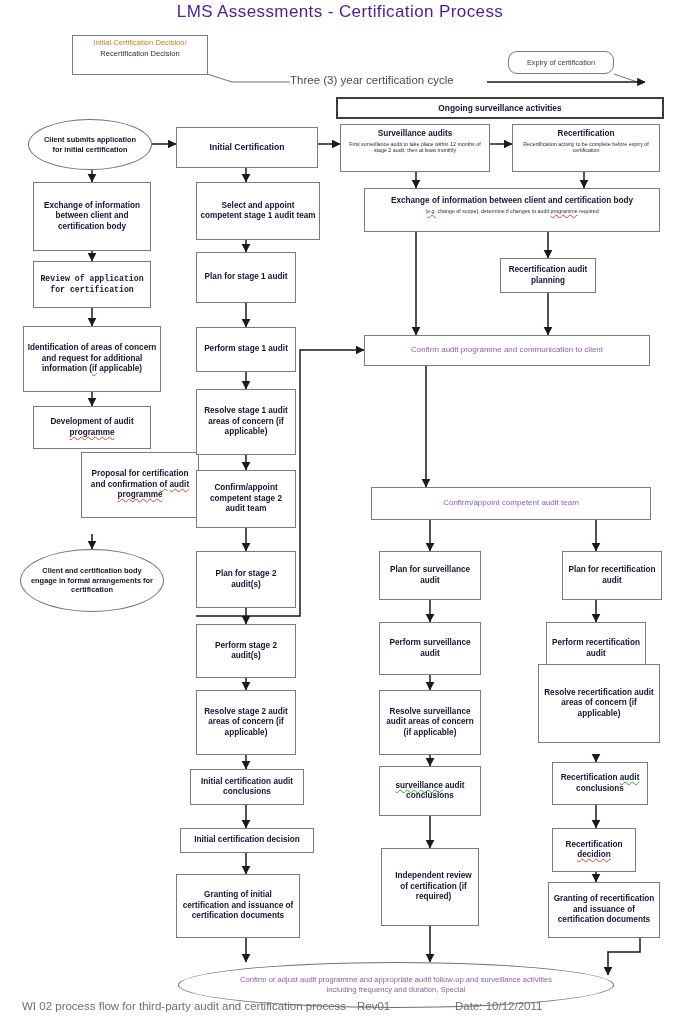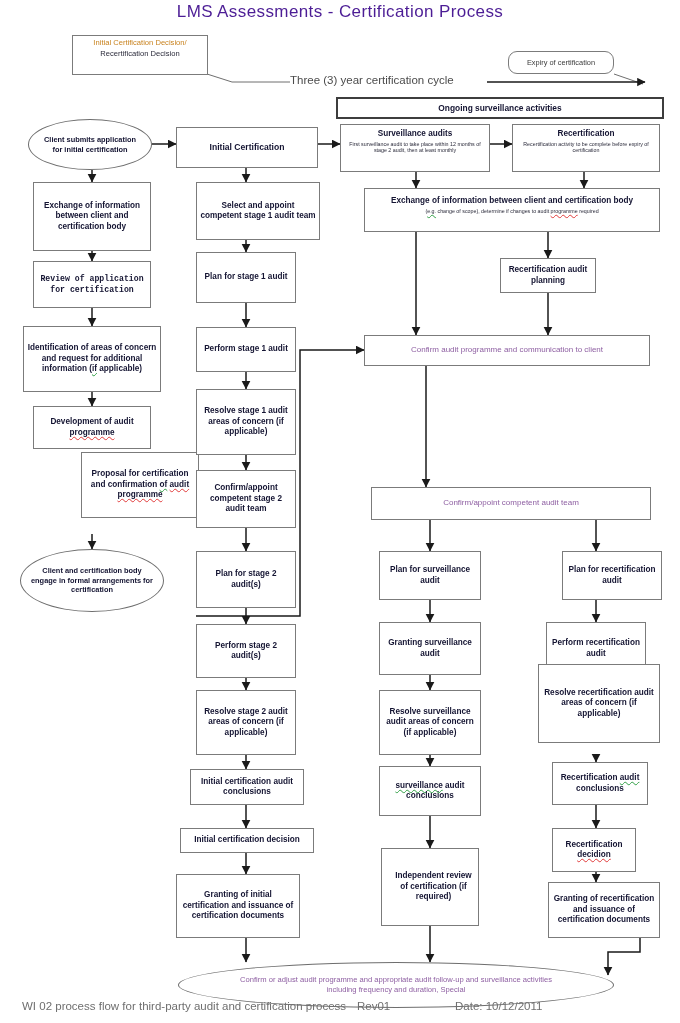--- a/index.html
+++ b/index.html
@@ -246,21 +246,21 @@
 
   <div class="box purple" style="left:371px;top:487px;width:280px;height:33px;">
     <span>Confirm/appoint competent audit team</span>
   </div>
 
   <div class="box" style="left:379px;top:551px;width:102px;height:49px;">
     <span>Plan for surveillance audit</span>
   </div>
 
   <div class="box" style="left:379px;top:622px;width:102px;height:53px;">
-    <span>Granting surveillance audit</span>
+    <span>Perform surveillance audit</span>
   </div>
 
   <div class="box" style="left:379px;top:690px;width:102px;height:65px;">
     <span>Resolve surveillance audit areas of concern (if applicable)</span>
   </div>
 
   <div class="box" style="left:379px;top:766px;width:102px;height:50px;">
     <span><span class="sp-grn">surveillance</span> audit conclusions</span>
   </div>
 

